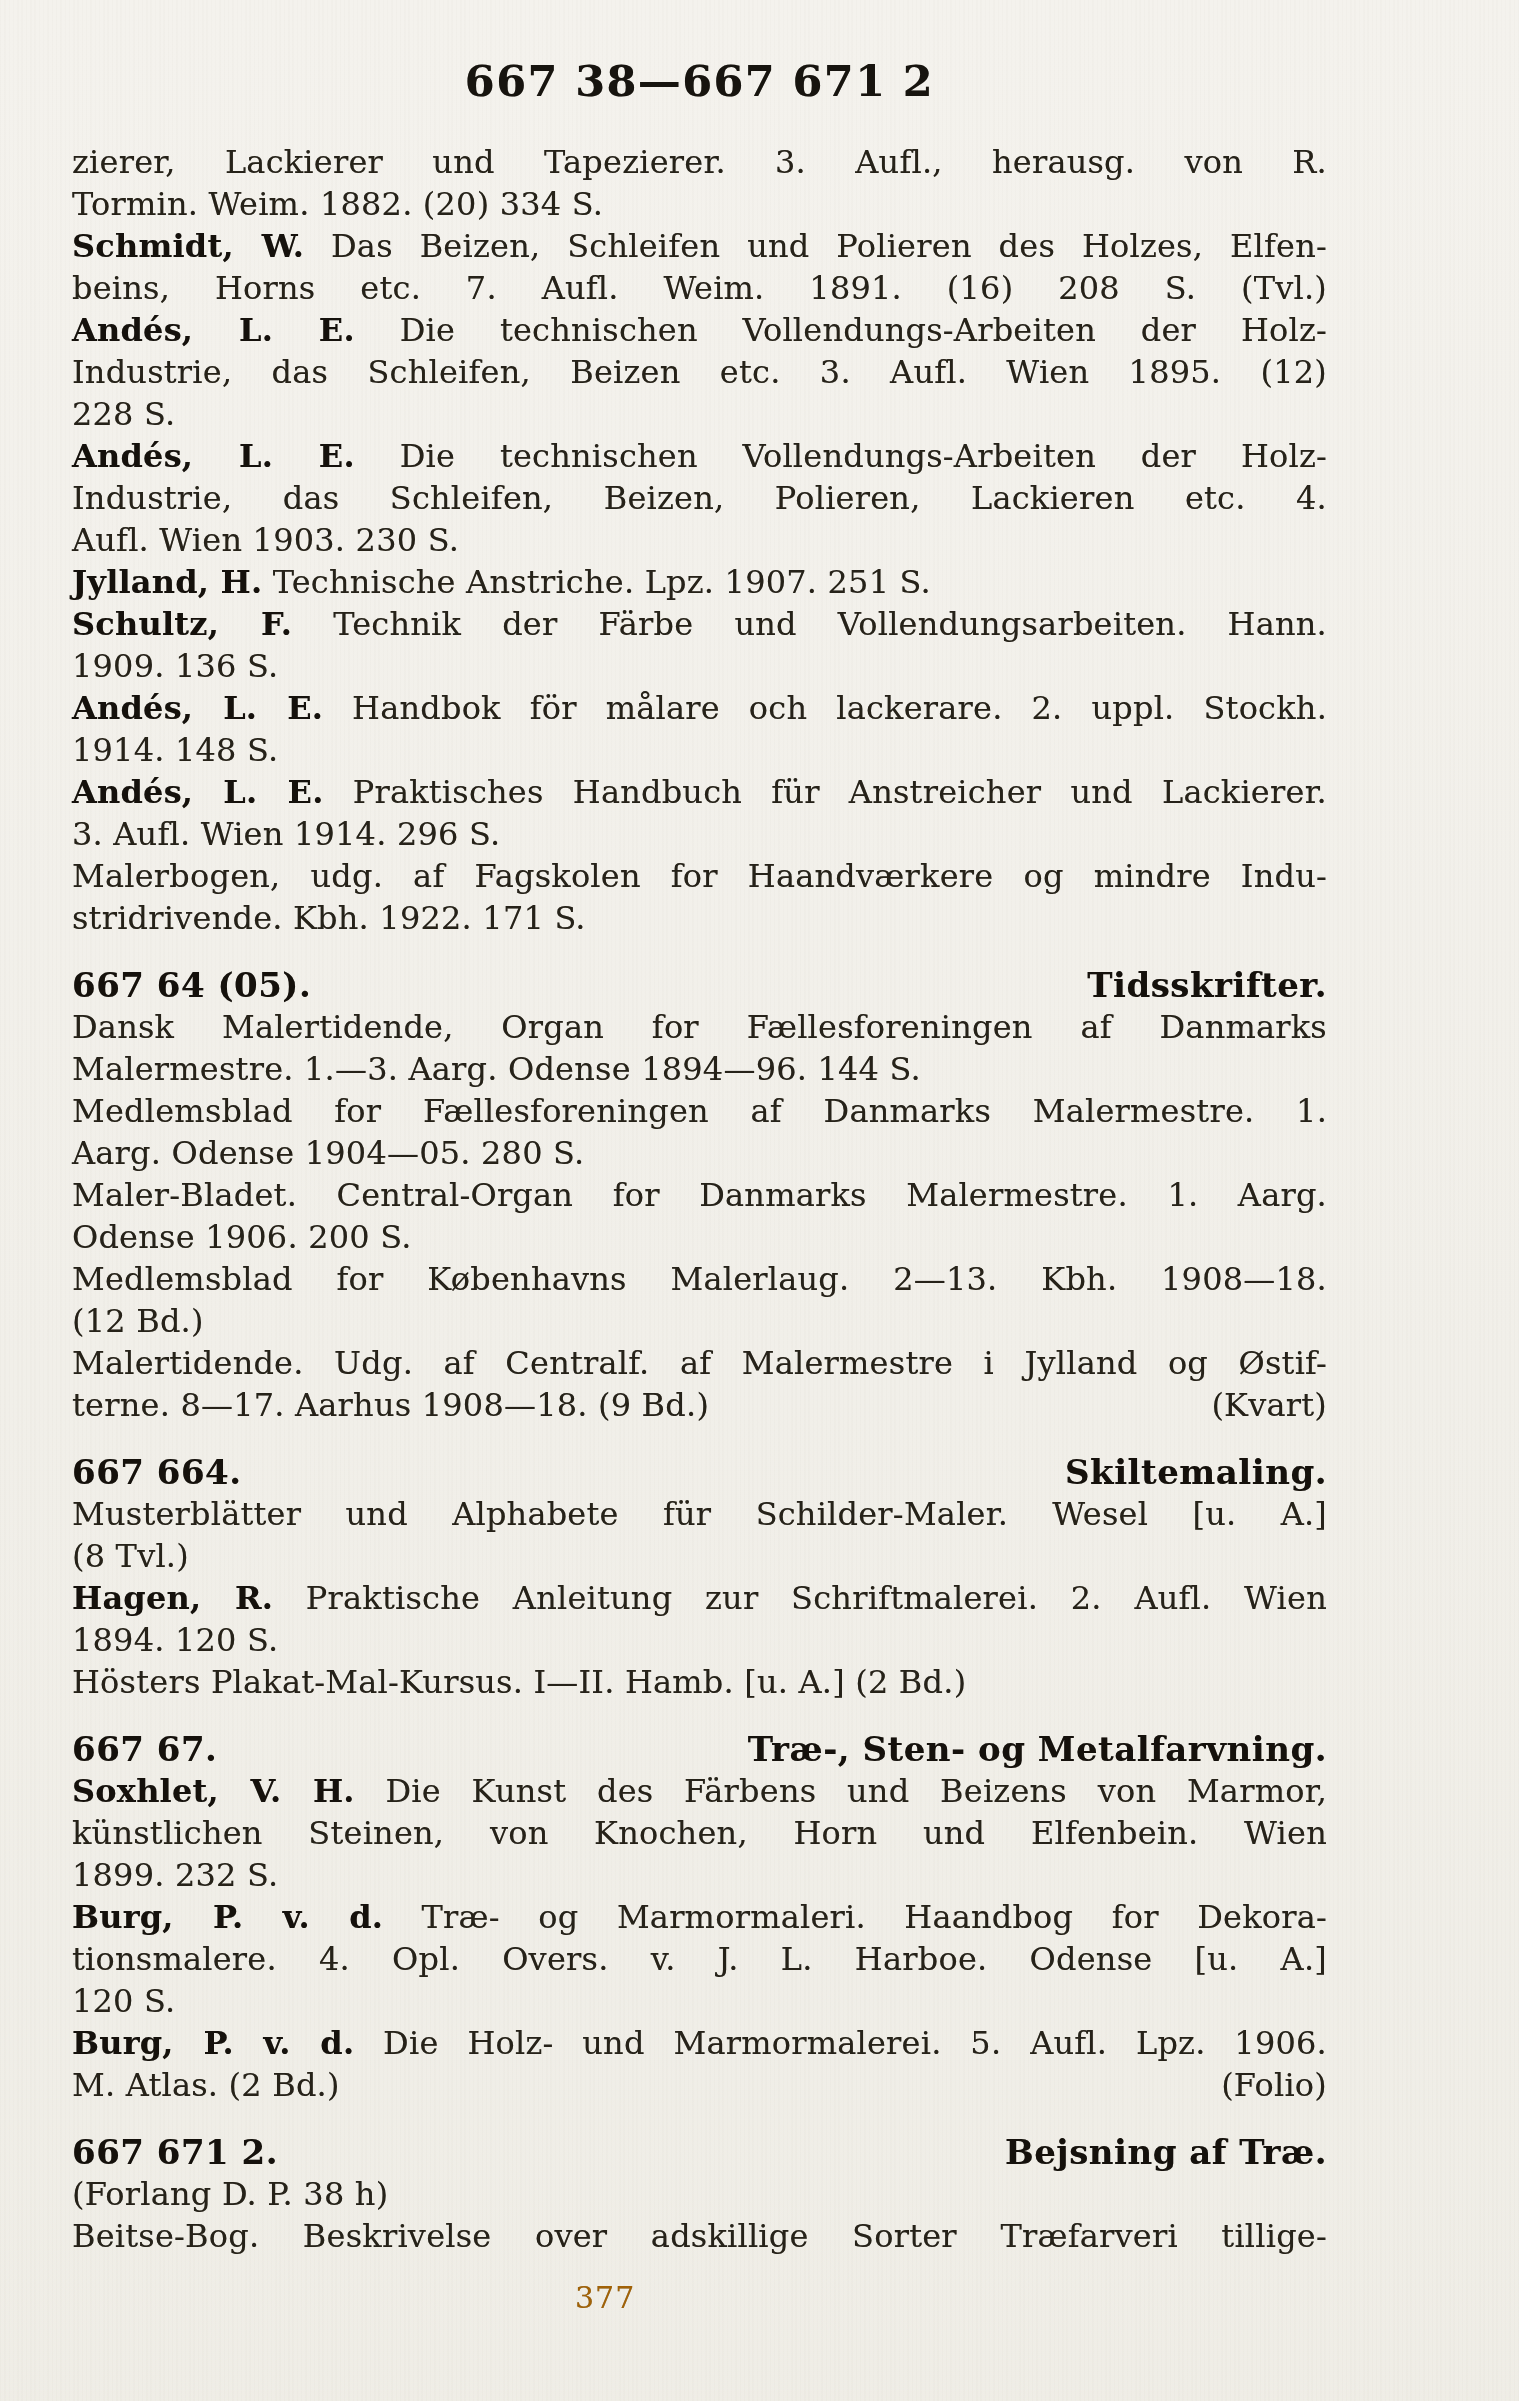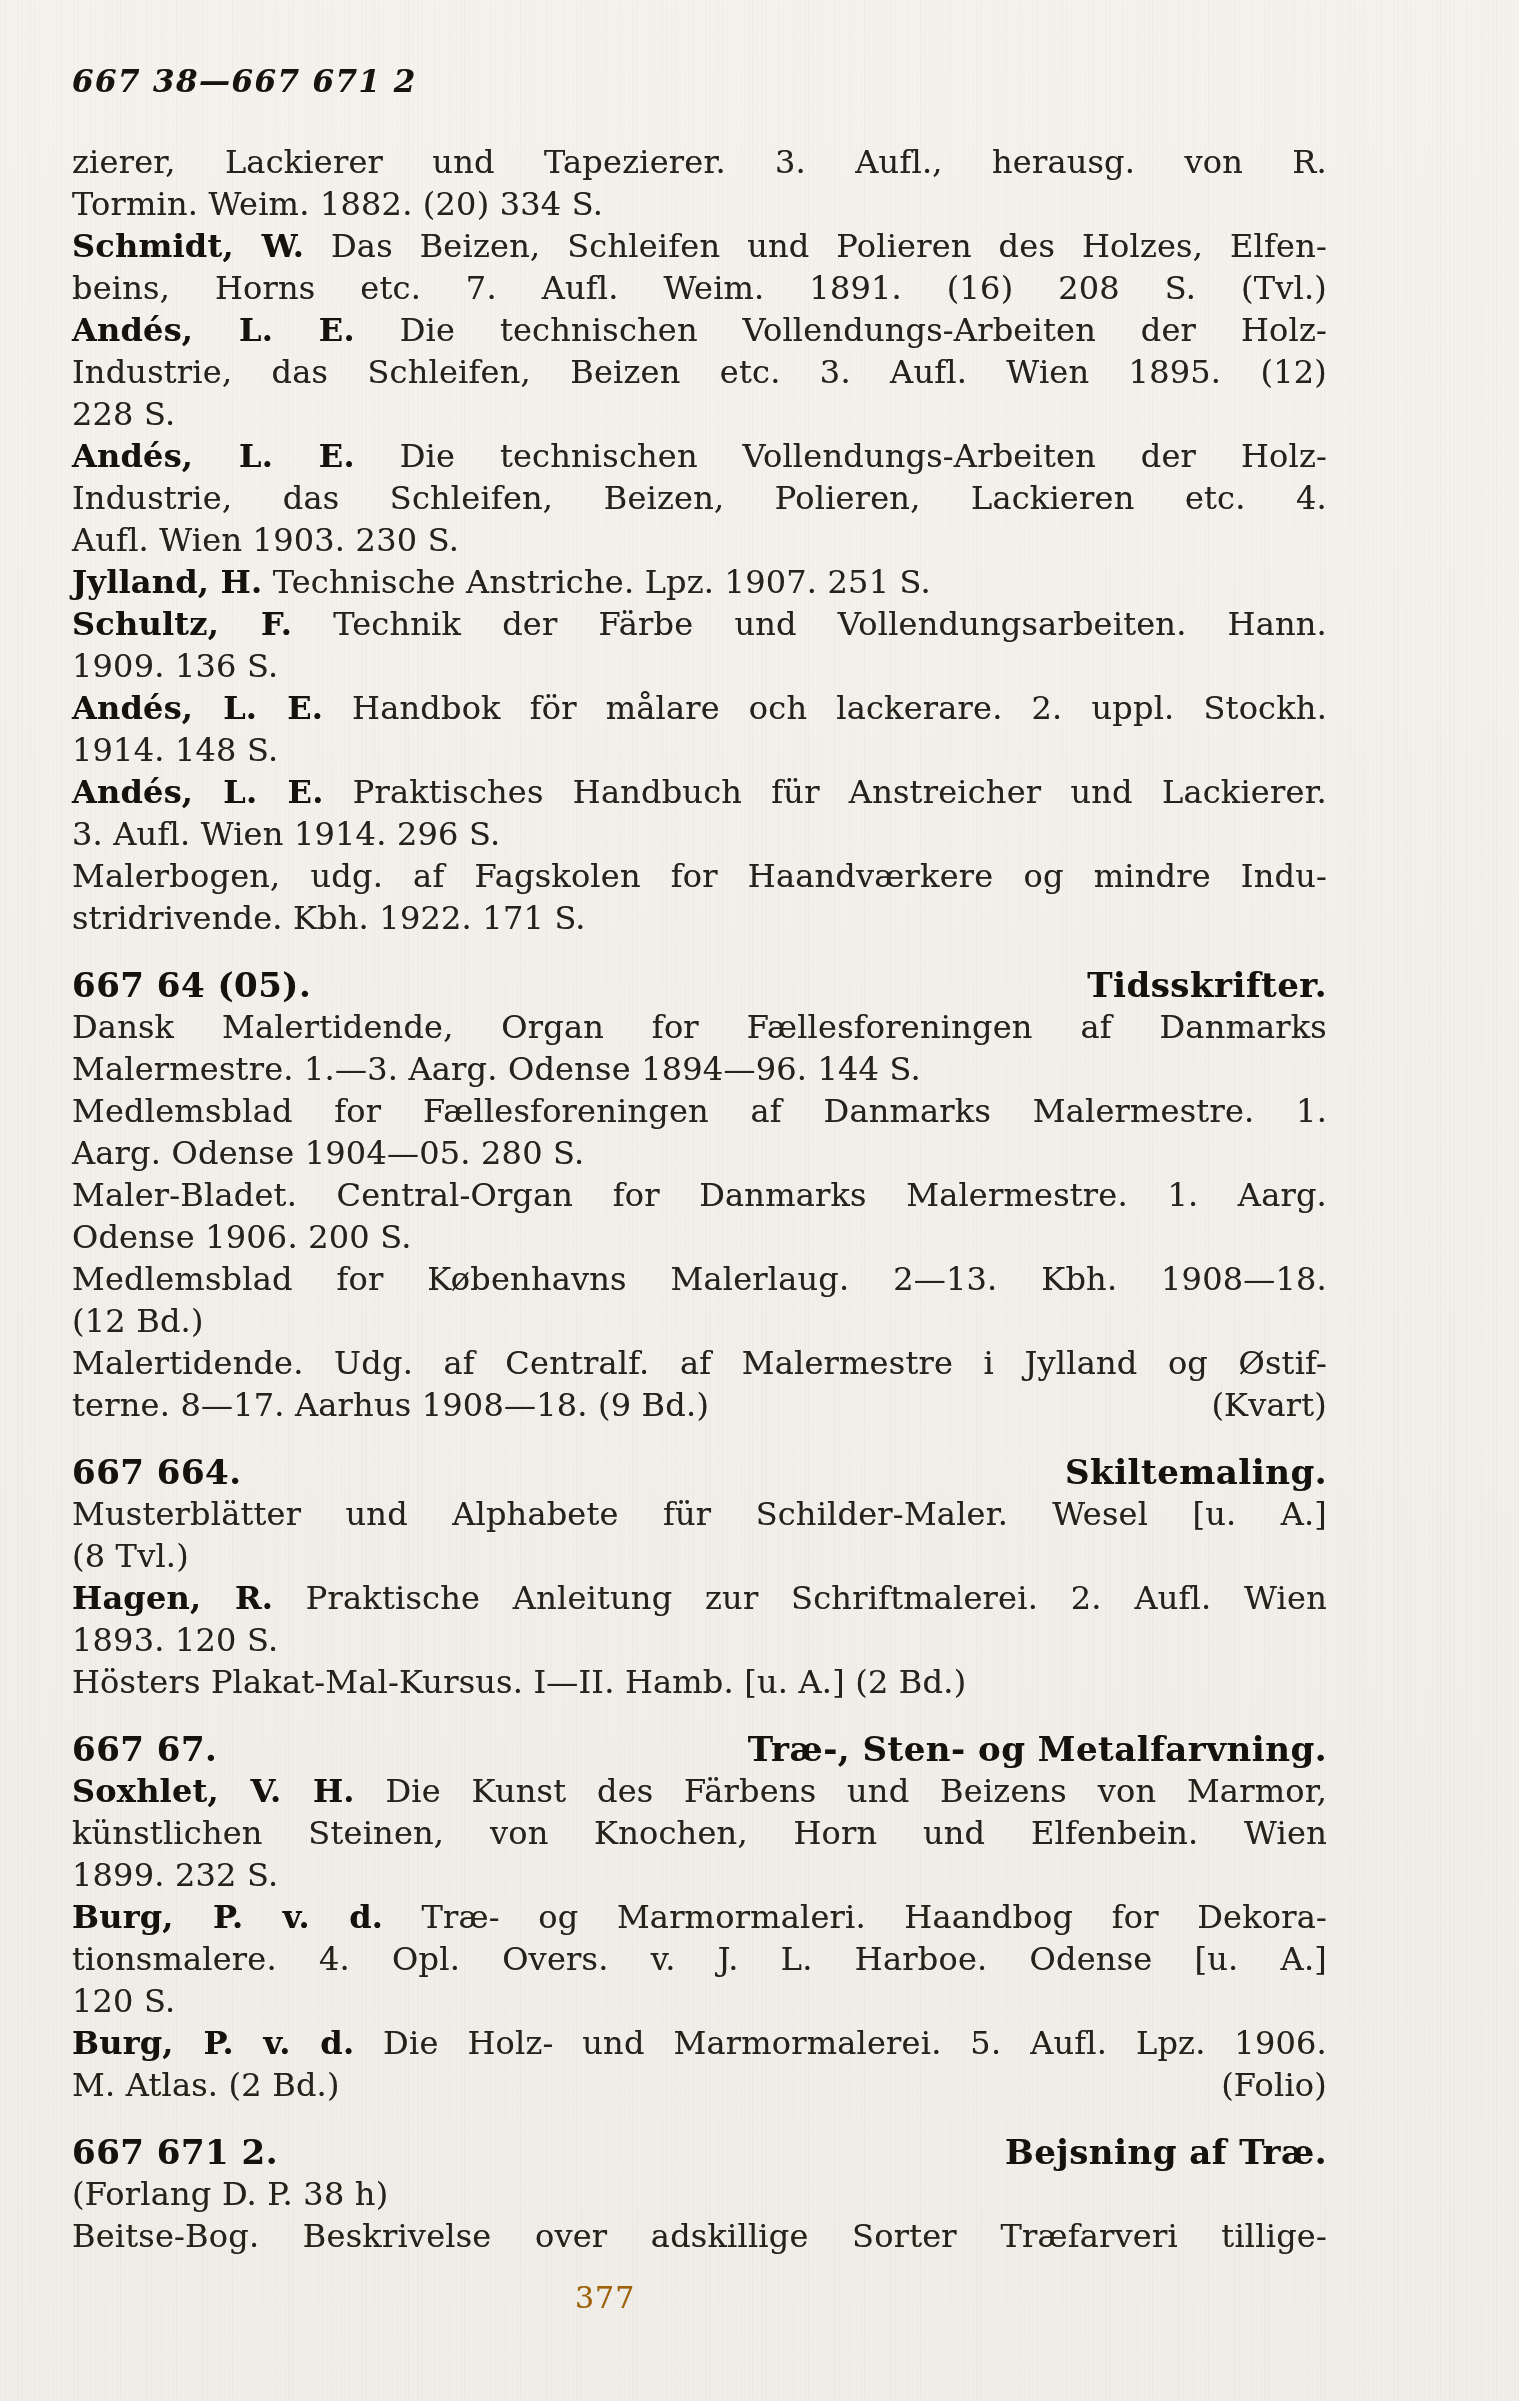--- a/index.html
+++ b/index.html
@@ -7,24 +7,23 @@
   body{
     width:1520px;height:2494px;position:relative;overflow:hidden;
     background-color:#f2f0ea;
     background-image:repeating-linear-gradient(90deg, rgba(120,110,90,0.02) 0 1.4px, rgba(0,0,0,0) 1.4px 4.3px),
                      linear-gradient(180deg,#f4f2ed 0%,#f1efe9 55%,#efede6 100%);
     font-family:"DejaVu Serif", serif;
     color:#262219;
   }
   .content{position:absolute;left:72px;top:57px;width:1255px}
   .hdr{
-    font-weight:bold;font-size:31px;line-height:48px;text-align:left;
+    font-weight:bold;font-size:43px;line-height:48px;text-align:center;
     letter-spacing:1.4px;color:#17140f;margin-bottom:36px;
     text-shadow:0 0 0.5px rgba(20,15,5,0.4);
-    font-style:italic;
   }
   .ln{font-size:32px;line-height:42px;letter-spacing:0.2px;
       text-shadow:0 0 0.5px rgba(30,25,15,0.35);}
   .j{text-align:justify;text-align-last:justify}
   .ind{}
   .fx{display:flex;justify-content:space-between;align-items:baseline}
   .entry{margin:0}
   .section{
     display:flex;justify-content:space-between;align-items:baseline;
     font-weight:bold;font-size:34px;line-height:42px;margin-top:25px;
@@ -128,21 +127,21 @@
     <b>Skiltemaling.</b>
   </div>
 
   <div class="entry">
     <div class="ln j">Musterblätter und Alphabete für Schilder-Maler. Wesel [u. A.]</div>
     <div class="ln ind">(8 Tvl.)</div>
   </div>
 
   <div class="entry">
     <div class="ln j"><b class="lead">Hagen, R.</b> <span>Praktische Anleitung zur Schriftmalerei. 2. Aufl. Wien</span></div>
-    <div class="ln ind">1893. 120 S.</div>
+    <div class="ln ind">1894. 120 S.</div>
   </div>
 
   <div class="entry">
     <div class="ln">Hösters Plakat-Mal-Kursus. I—II. Hamb. [u. A.] (2 Bd.)</div>
   </div>
 
   <div class="section">
     <b>667 67.</b>
     <b>Træ-, Sten- og Metalfarvning.</b>
   </div>

